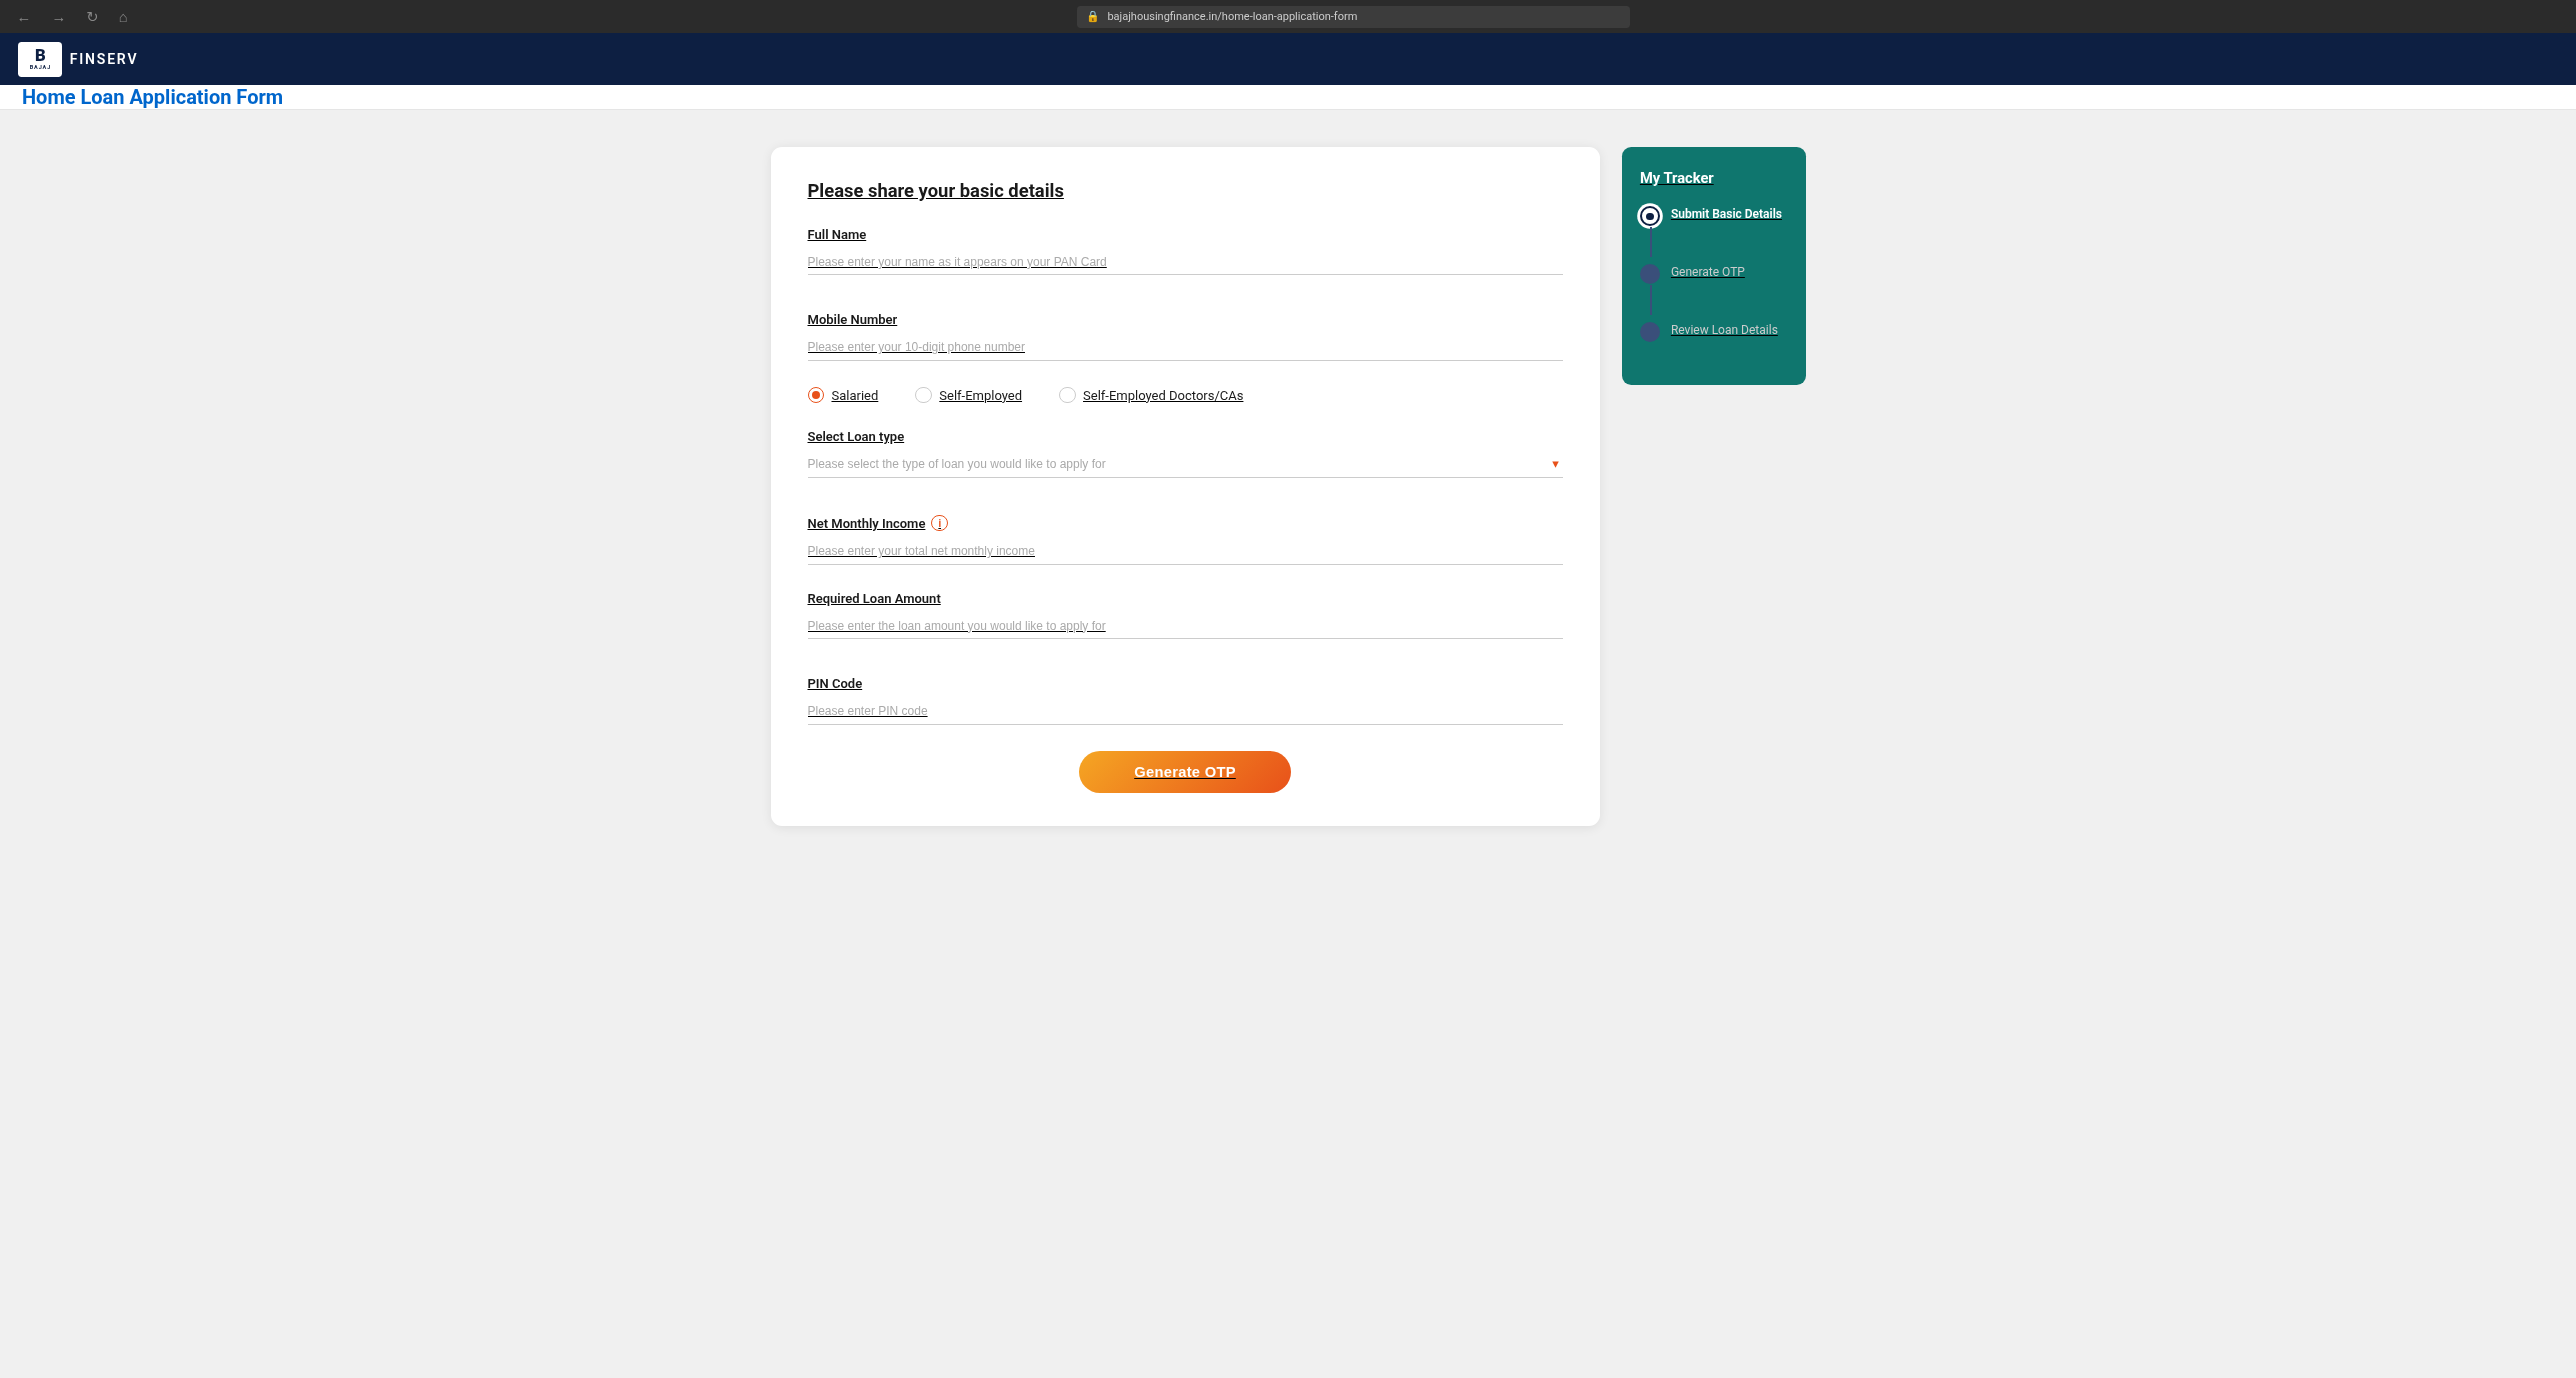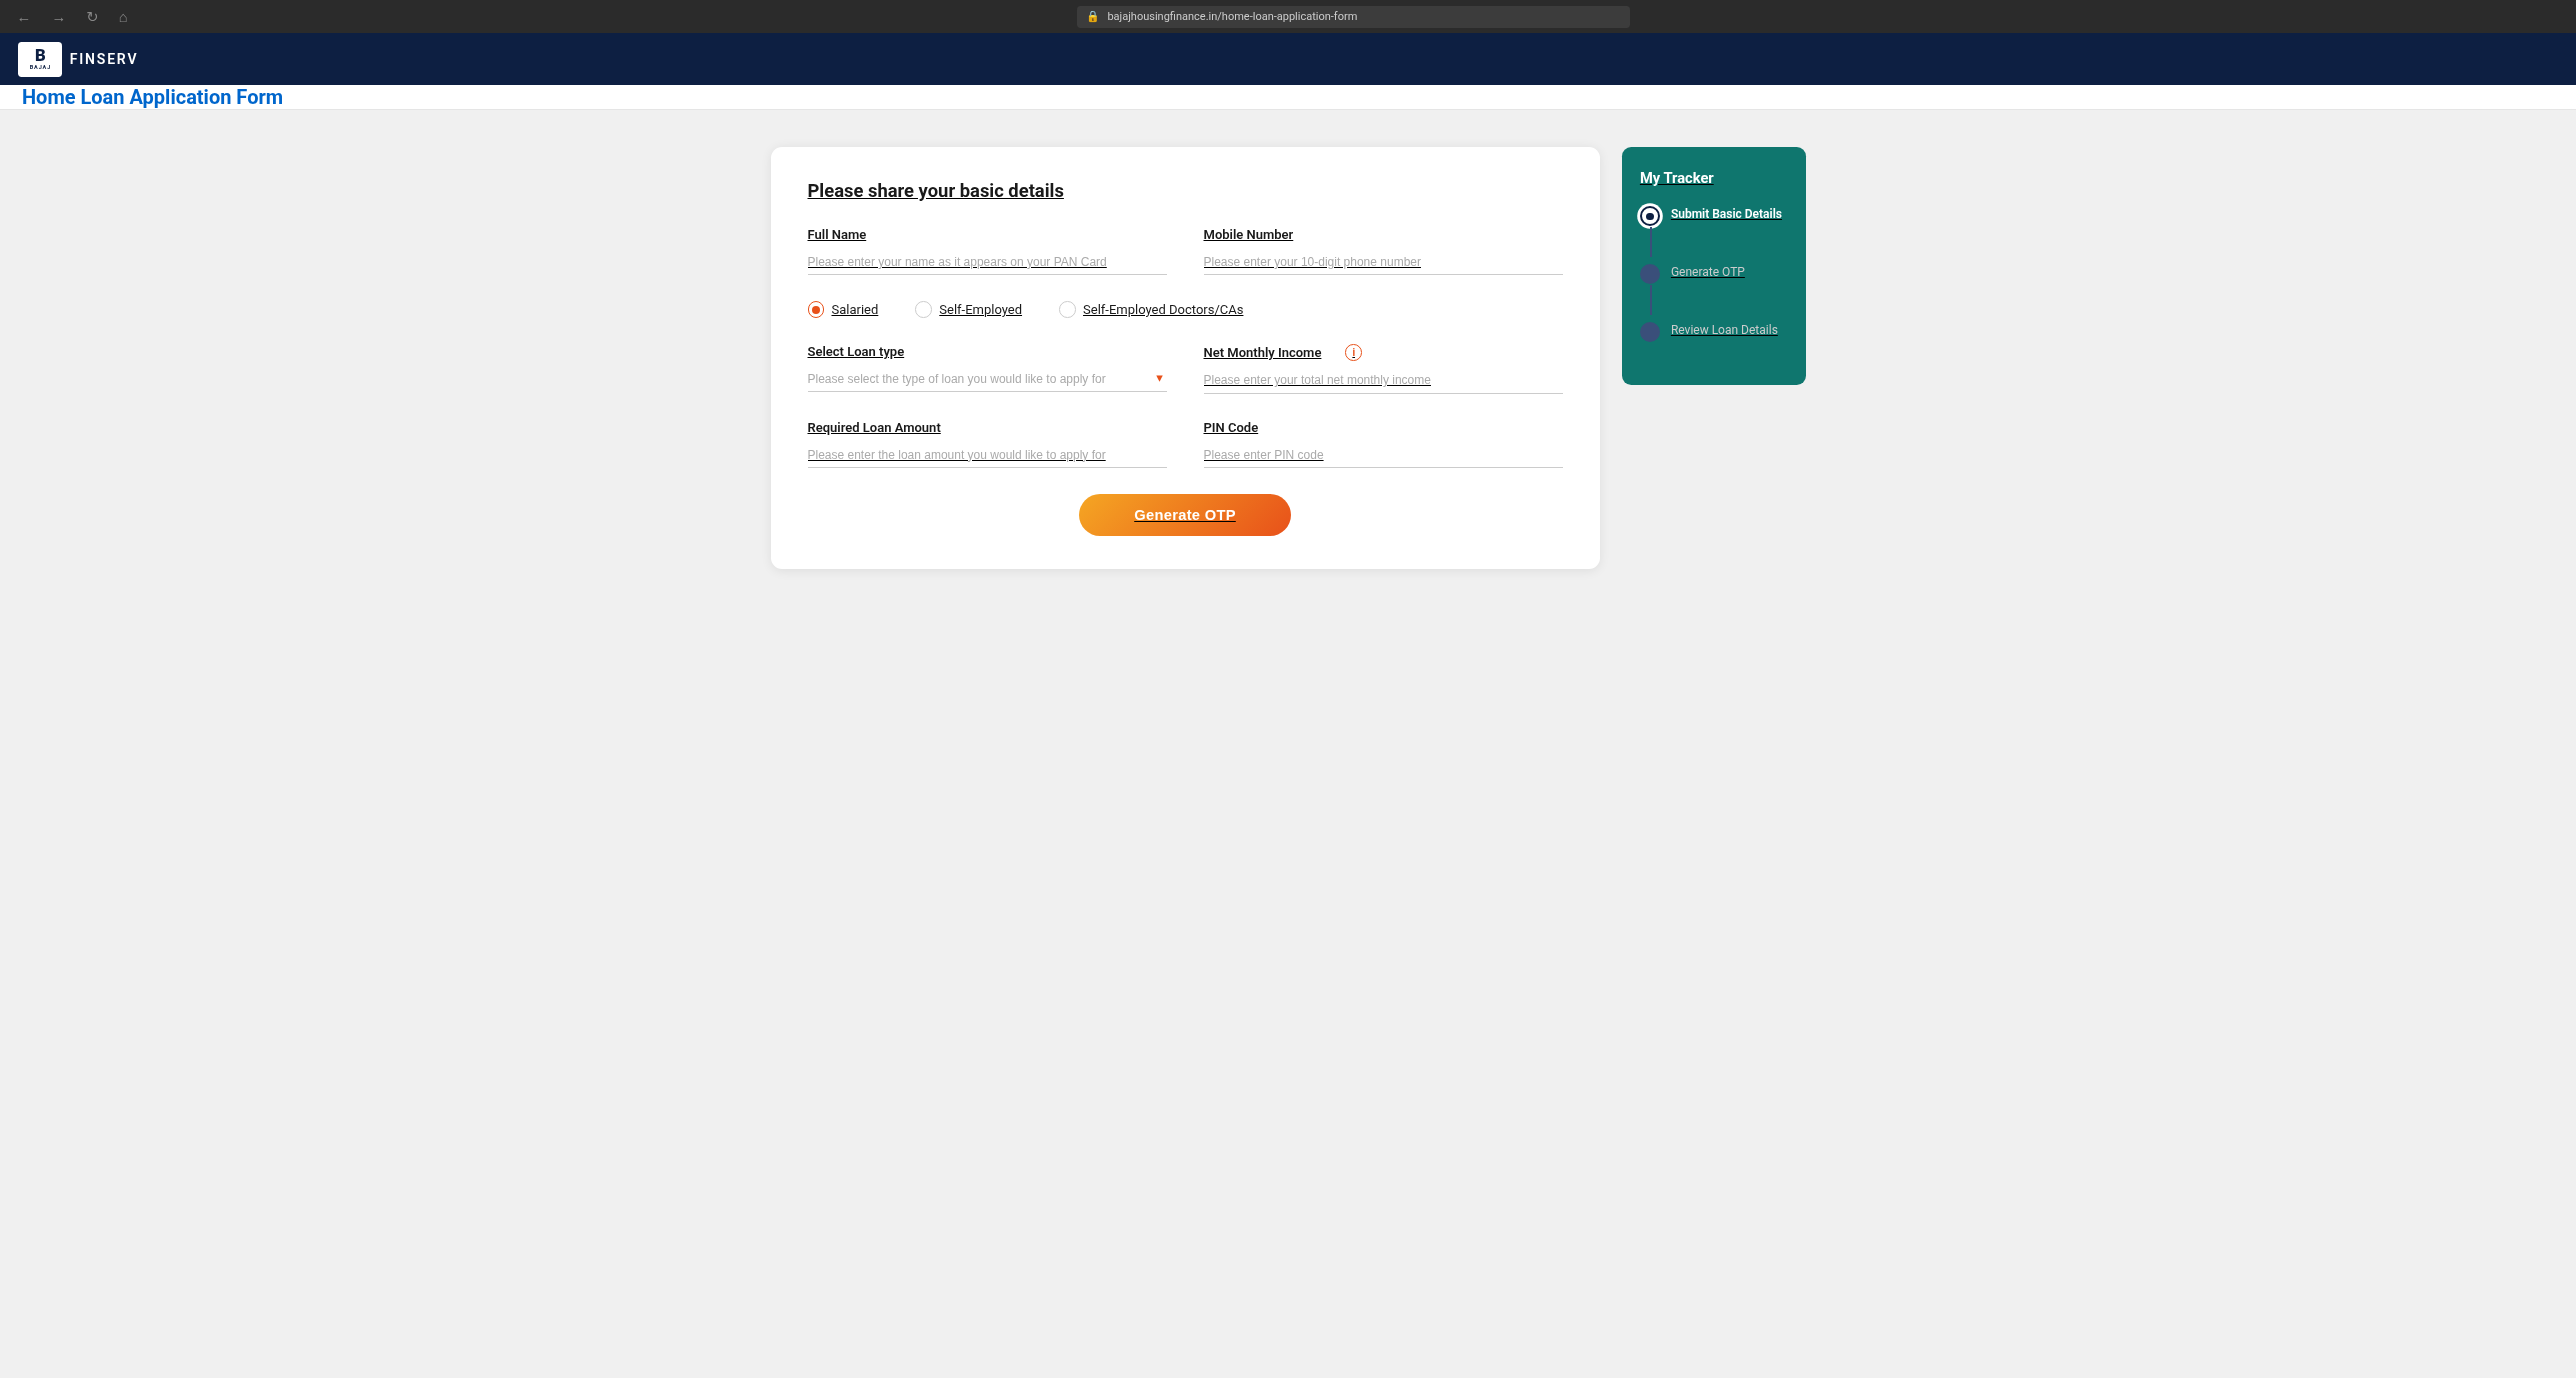--- a/index.html
+++ b/index.html
@@ -118,20 +118,21 @@
       font-weight: 700;
       color: #1a1a1a;
       margin-bottom: 26px;
     }
 
     
     .form-row {
       display: flex;
       gap: 37px;
       margin-bottom: 26px;
+      flex-direction: column;
     }
     .form-field {
       flex: 1;
       display: flex;
       flex-direction: column;
     }
     .field-label {
       font-size: 13px;
       font-weight: 600;
       color: #1a1a1a;
@@ -210,21 +211,21 @@
       transform: translateY(-60%);
       color: #e8511a;
       font-size: 13px;
       pointer-events: none;
     }
 
     
     .field-label-row {
       display: flex;
       align-items: center;
-      gap: 24px;
+      gap: 6px;
       margin-bottom: 7.4px;
     }
     .info-icon {
       width: 16.6px;
       height: 16.6px;
       border-radius: 50%;
       border: 1.8px solid #e8511a;
       color: #e8511a;
       font-size: 10px;
       font-weight: 700;

